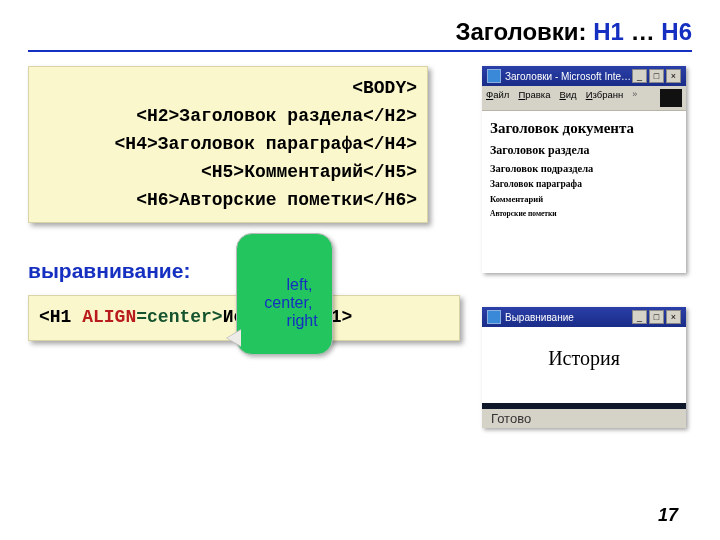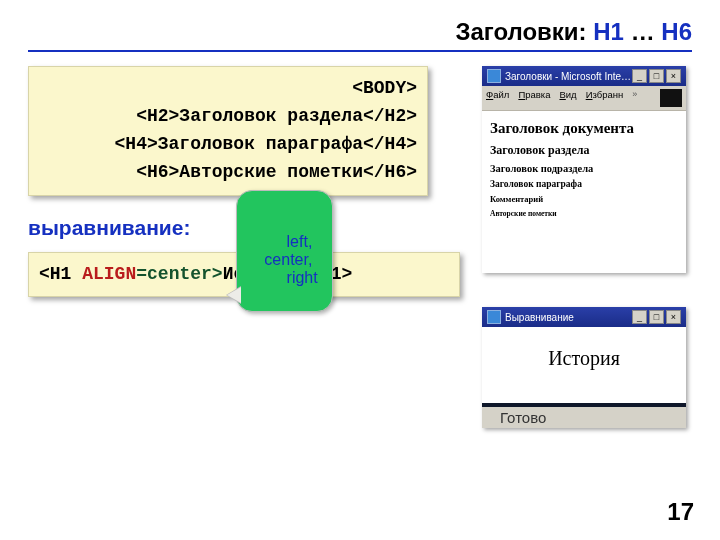--- a/index.html
+++ b/index.html
@@ -60,22 +60,22 @@
   .menubar .logo { margin-left:auto; width:22px; height:18px; background:#111; }
   .content-area { background:#fff; padding:6px 8px; min-height:150px; font-family:"Times New Roman", serif; color:#000; }
   .content-area.small-area { min-height:64px; }
   .content-area .h1p { font-size:15px; font-weight:bold; margin:3px 0 6px; }
   .content-area .h2p { font-size:12px; font-weight:bold; margin:4px 0 5px; }
   .content-area .h3p { font-size:10.5px; font-weight:bold; margin:4px 0 5px; }
   .content-area .h4p { font-size:9.5px; font-weight:bold; margin:4px 0 5px; }
   .content-area .h5p { font-size:8.5px; font-weight:bold; margin:4px 0 5px; }
   .content-area .h6p { font-size:7.5px; font-weight:bold; margin:3px 0 3px; }
   .content-area .centered { text-align:center; font-family:"Times New Roman",serif; font-size:20px; padding:14px 0; }
-  .statusbar { font-size:15px; padding:2px 18px; border-top:4px solid #0f172a; color:#333; }
-  .align-label { color:#1530c0; font-size:21px; font-weight:bold; margin-top:20px; position:relative; }
+  .statusbar { font-size:13px; padding:2px 9px; border-top:6px solid #0f172a; color:#333; }
+  .align-label { color:#1530c0; font-size:21px; font-weight:bold; margin-top:36px; position:relative; }
   .callout {
     position:absolute;
     left:208px; top:-26px;
     background:#22c55e;
     border:1px solid #bbb;
     border-radius:16px;
     box-shadow:2px 2px 4px rgba(0,0,0,0.3);
     font-size:16px; font-weight:normal; color:#1530c0;
     padding:6px 14px 6px 14px;
     white-space:pre;
@@ -87,36 +87,37 @@
     border-top:8px solid transparent;
     border-bottom:8px solid transparent;
   }
   .callout .tail-b {
     position:absolute; left:-11px; bottom:7px;
     width:0;height:0;
     border-right:15px solid #bbb;
     border-top:9px solid transparent;
     border-bottom:9px solid transparent;
   }
-  .page-num { position:absolute; right:26px; bottom:14px; font-size:24px; font-weight:bold; }
+  .page-num { position:absolute; right:42px; bottom:14px; font-size:18px; font-weight:bold;font-style:italic; }
 </style>
 </head>
 <body>
 
 <div class="slide-title">
   <span>Заголовки: </span><span class="hl">H1</span><span> … </span><span class="hl">H6</span>
 </div>
 <hr class="title-rule">
 
 <div class="row">
   <div>
     <div class="code-box big">
       <div><span>&lt;BODY&gt;</span></div>
       <div><span>&lt;H2&gt;</span><span>Заголовок раздела</span><span>&lt;/H2&gt;</span></div>
       <div><span>&lt;H4&gt;</span><span>Заголовок параграфа</span><span>&lt;/H4&gt;</span></div>
+      <div><span>&lt;H5&gt;</span><span>Комментарий</span><span>&lt;/H5&gt;</span></div>
       <div><span>&lt;H6&gt;</span><span>Авторские пометки</span><span>&lt;/H6&gt;</span></div>
     </div>
 
     <div class="align-label">
       <span>выравнивание:</span>
       <div class="callout">
         <div class="tail-b"></div><div class="tail"></div>
         <span>left,</span>
 <span>   center,</span>
 <span>        right</span>

